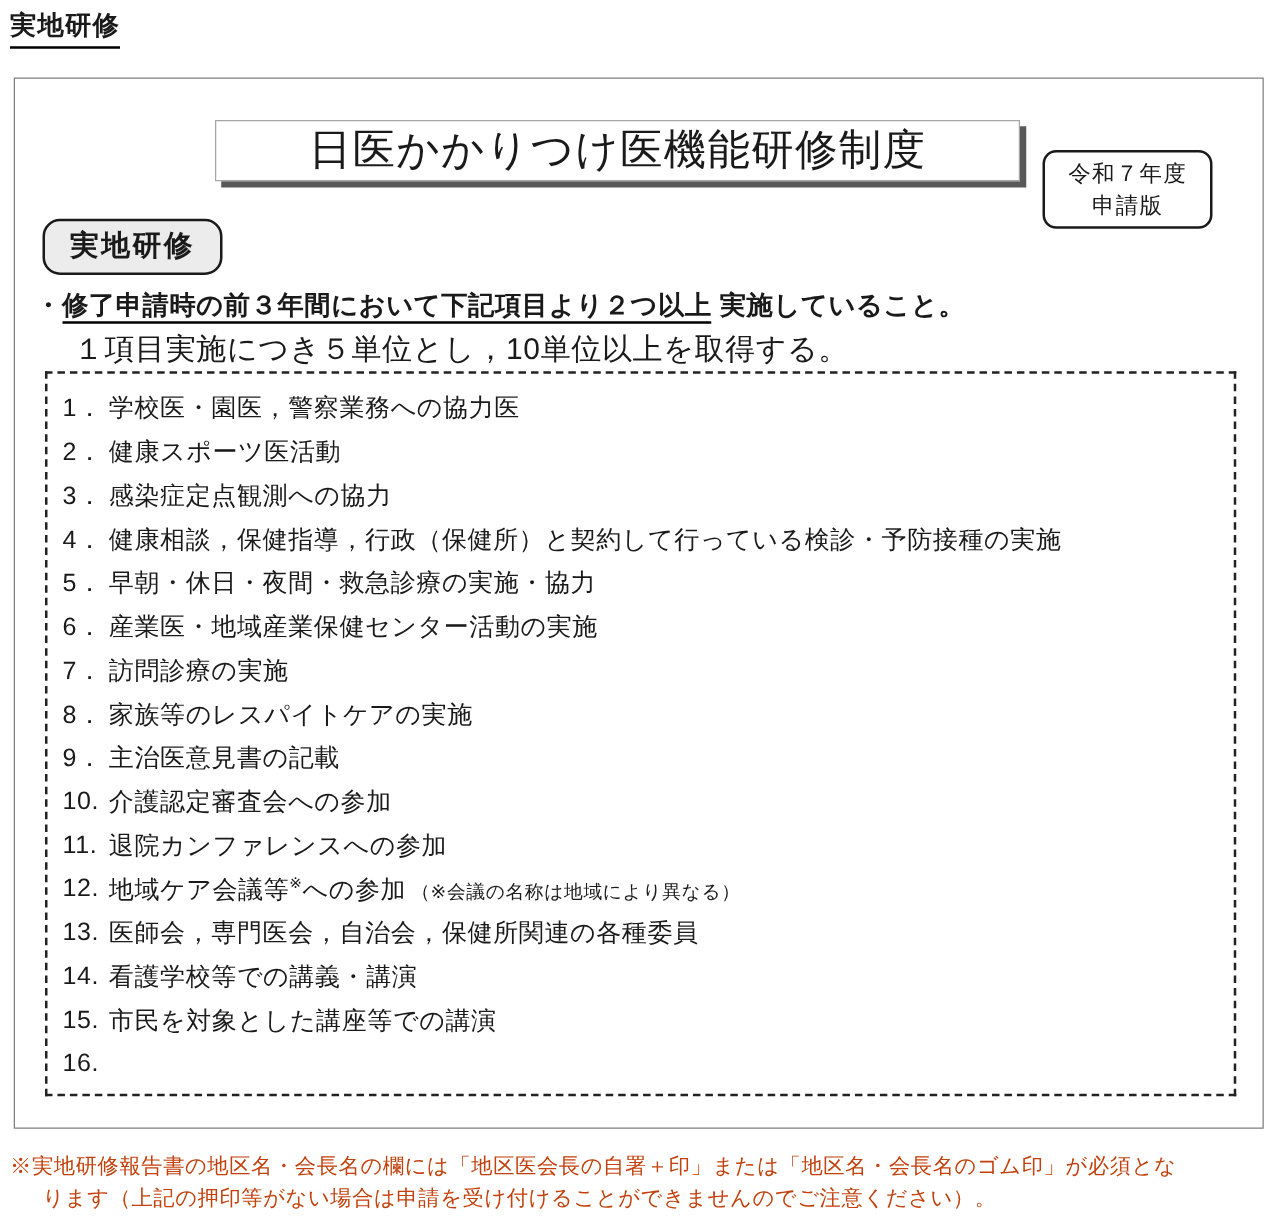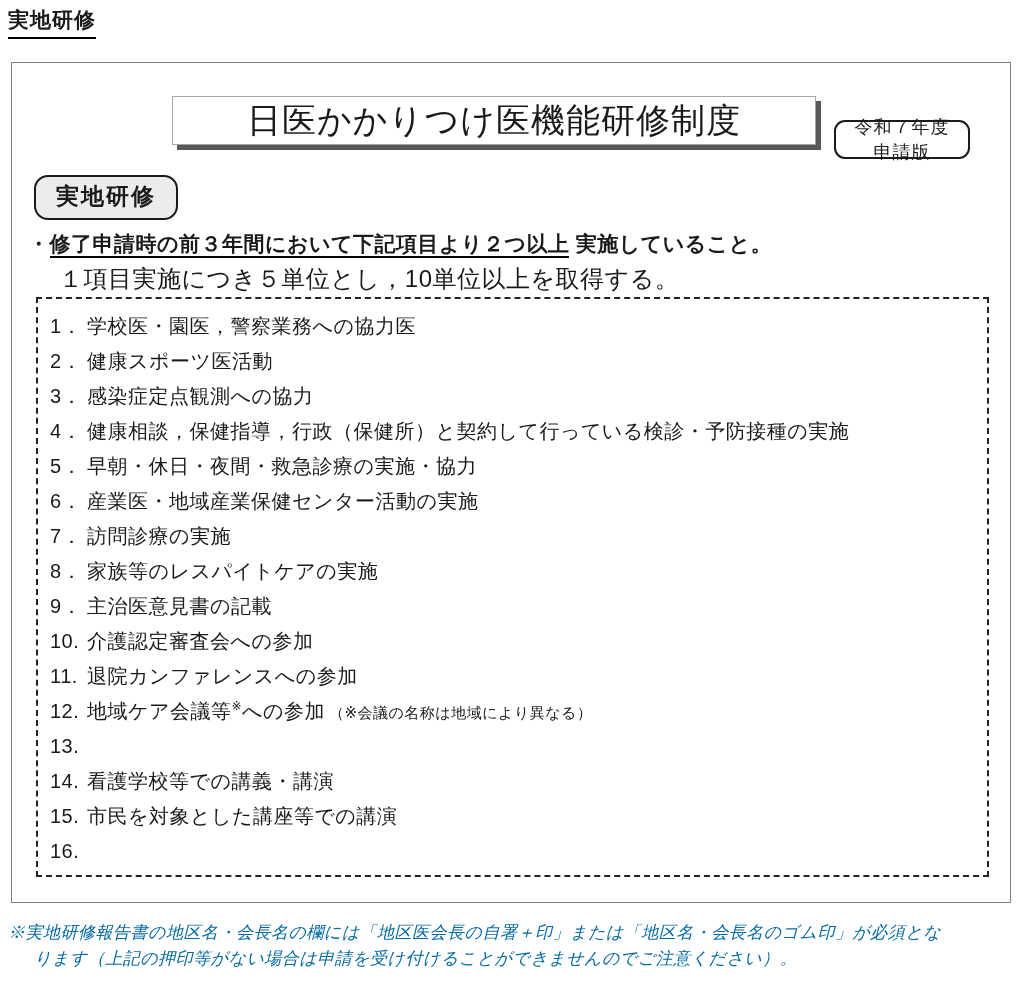--- a/index.html
+++ b/index.html
@@ -37,21 +37,21 @@
     position:absolute;left:160px;top:33px;width:644px;height:49px;
     background:#fff;border:1px solid var(--title-border);
     box-shadow:5px 5px 0 0 var(--title-shadow);
     text-align:center;line-height:47px;
     font-size:34px;font-weight:normal;letter-spacing:1px;
     white-space:nowrap;
   }
 
   
   .edition-badge{
-    position:absolute;left:822px;top:57px;width:136px;height:39px;
+    position:absolute;left:822px;top:57px;width:136px;height:63px;
     border:2px solid #1a1a1a;border-radius:11px;background:#fff;
     display:flex;flex-direction:column;align-items:center;justify-content:center;
     font-size:18px;line-height:1.35;letter-spacing:1px;text-align:center;
   }
 
   
   .section-badge{
     position:absolute;left:22px;top:112px;
     border:2px solid #1a1a1a;border-radius:14px;background:var(--badge-bg);
     font-size:23px;font-weight:bold;letter-spacing:2px;
@@ -86,21 +86,21 @@
     font-size:12px;vertical-align:super;line-height:0;
   }
   .list-item .note{
     font-size:15px;margin-left:4px;text-align:center;
   }
 
   
   .footnote{
     position:absolute;left:8px;top:920px;width:1008px;
     font-family:"Liberation Serif","DejaVu Serif",serif;
-    font-size:17px;line-height:26px;letter-spacing:0.5px;color:#0369a1;font-style:italic;
+    font-size:17px;line-height:26px;letter-spacing:0.5px;color:#c2410c;
   }
   .footnote .fn-line2{padding-left:26px;}
 </style>
 </head>
 <body>
 
 <div class="page-heading">実地研修</div>
 
 <div class="panel">
 
@@ -162,20 +162,21 @@
         <div class="list-item">
           <span class="num">11.</span>
           <span class="txt">退院カンファレンスへの参加</span>
         </div>
         <div class="list-item">
           <span class="num">12.</span>
           <span class="txt">地域ケア会議等<sup>※</sup>への参加<span class="note">（※会議の名称は地域により異なる）</span></span>
         </div>
         <div class="list-item">
           <span class="num">13.</span>
+          <span class="txt">医師会，専門医会，自治会，保健所関連の各種委員</span>
         </div>
         <div class="list-item">
           <span class="num">14.</span>
           <span class="txt">看護学校等での講義・講演</span>
         </div>
         <div class="list-item">
           <span class="num">15.</span>
           <span class="txt">市民を対象とした講座等での講演</span>
         </div>
         <div class="list-item">

